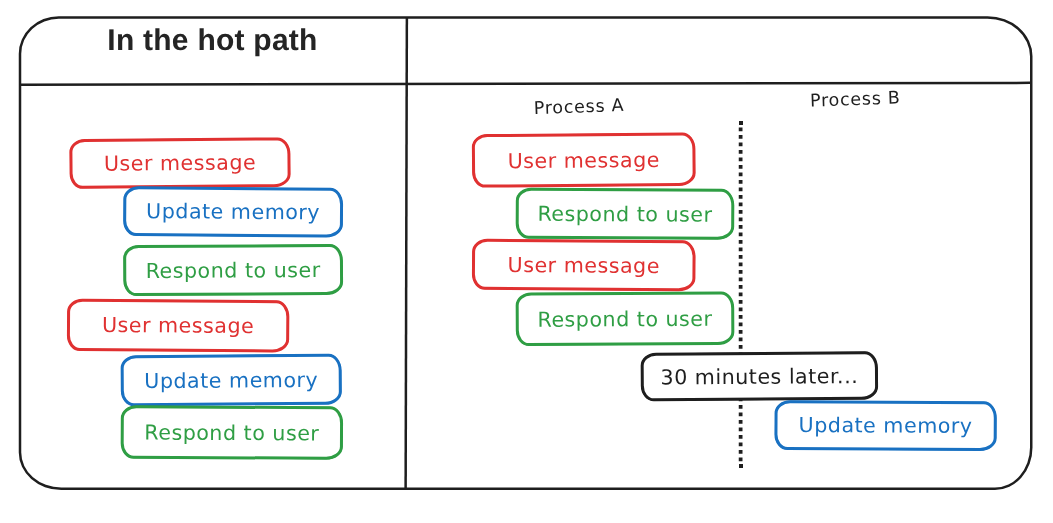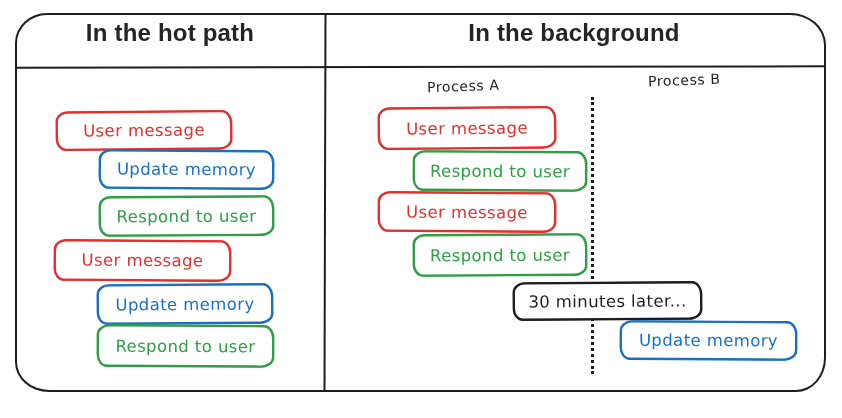--- a/index.html
+++ b/index.html
@@ -91,21 +91,20 @@
 <body>
 
 <div class="canvas">
 
   <div class="frame"></div>
   <div class="vdivider"></div>
   <div class="hdivider"></div>
 
   <div class="panel-title title-left">In the hot path</div>
 
-  <div class="panel-title title-right">In the background</div>
 
   <div class="box hand" style="left: 56px; top: 111px; width: 172px; height: 35px; transform: rotate(-0.5deg); --c: #e03131;">User message</div>
 
   <div class="box hand" style="left: 99px; top: 150px; width: 171px; height: 35px; transform: rotate(0.4deg); --c: #1971c2;">Update memory</div>
 
   <div class="box hand" style="left: 99px; top: 196px; width: 171px; height: 36px; transform: rotate(-0.3deg); --c: #2f9e44;">Respond to user</div>
 
   <div class="box hand" style="left: 54px; top: 240px; width: 173px; height: 37px; transform: rotate(0.4deg); --c: #e03131;">User message</div>
 
   <div class="box hand" style="left: 97px; top: 284px; width: 172px; height: 36px; transform: rotate(-0.4deg); --c: #1971c2;">Update memory</div>

